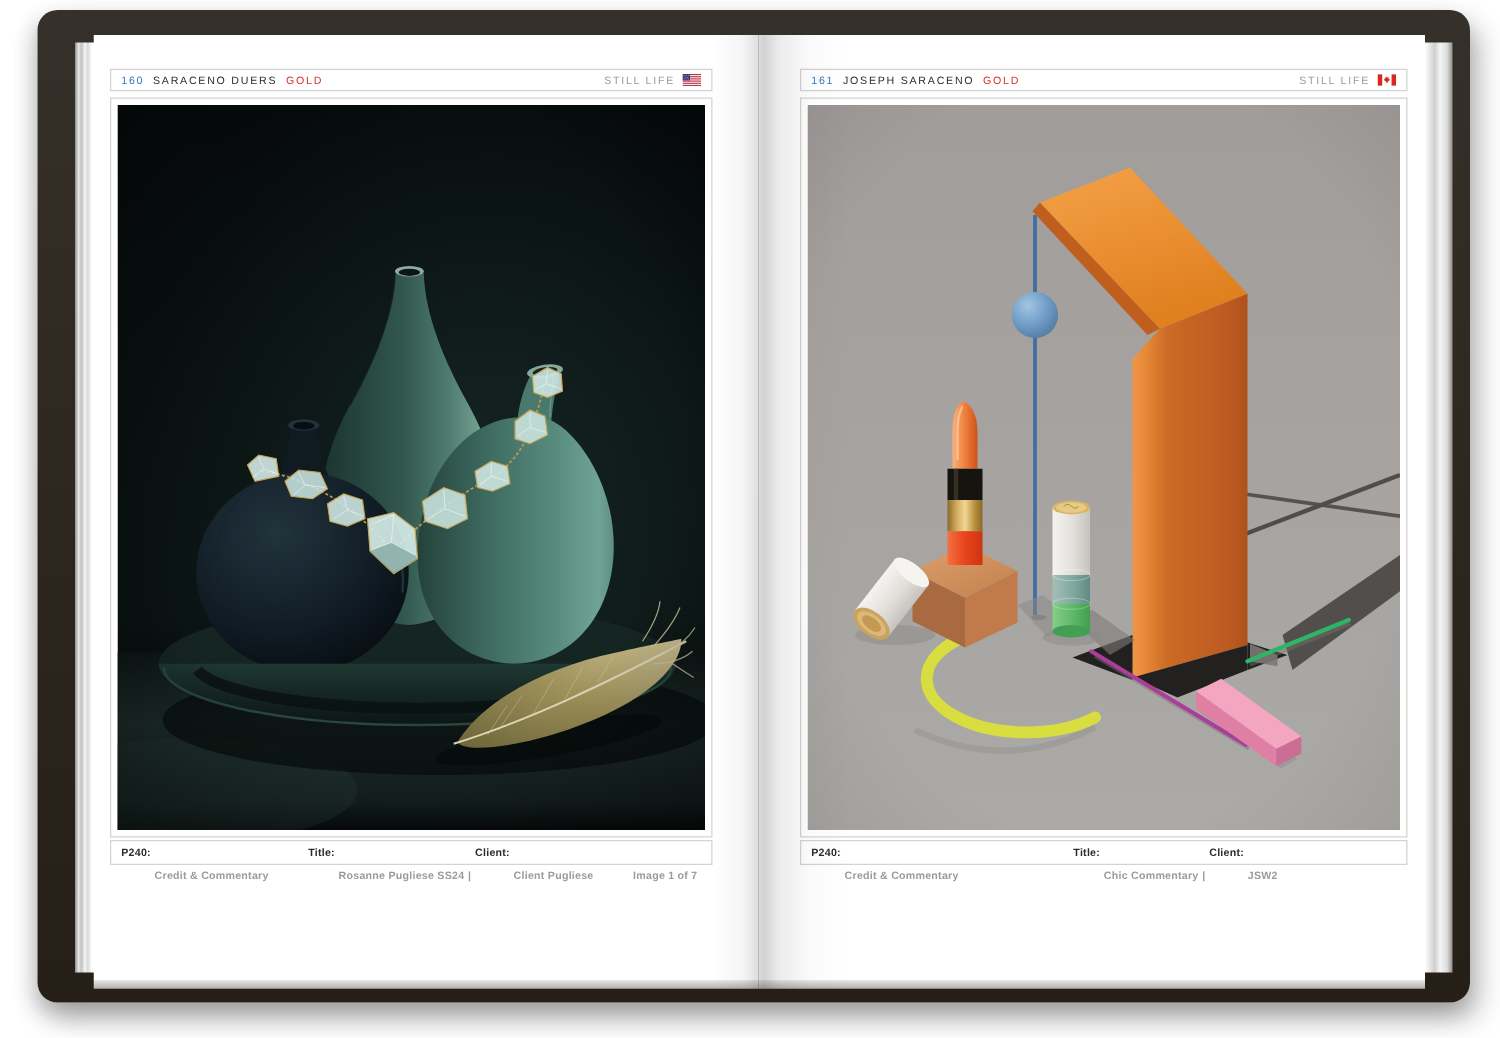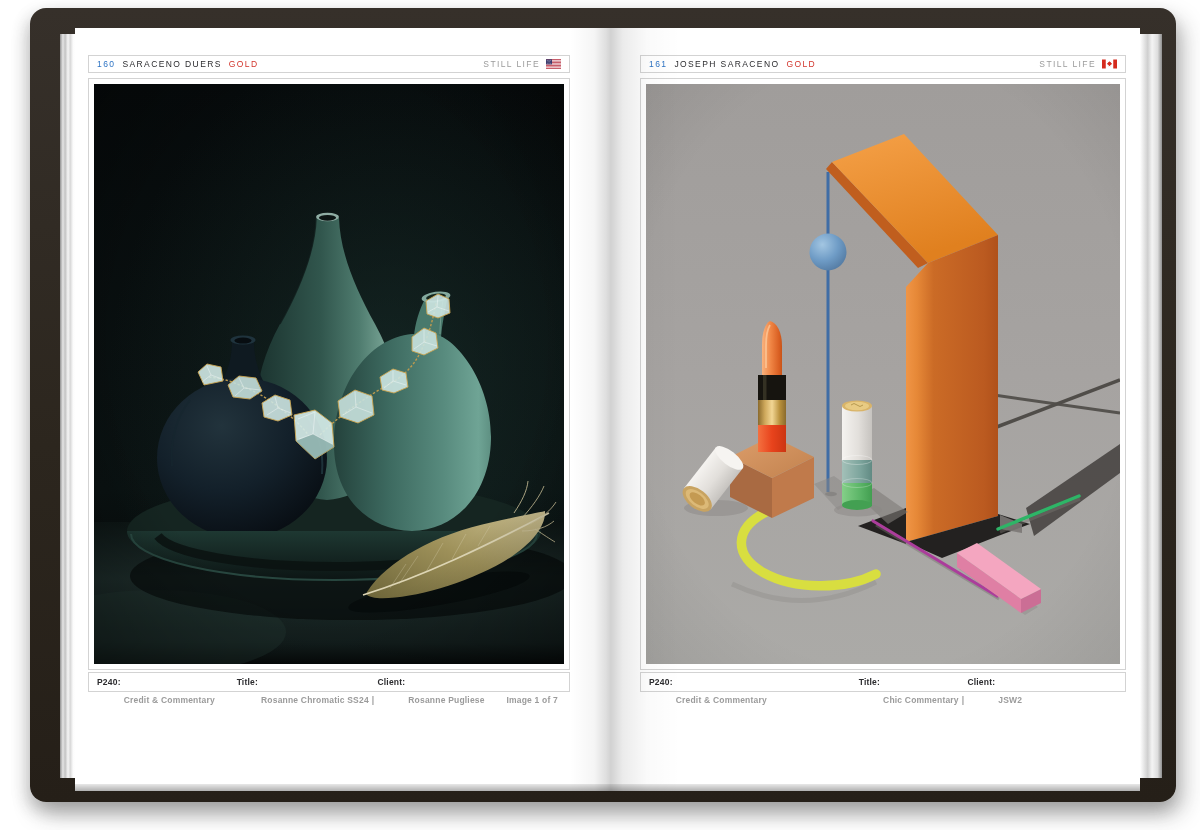--- a/index.html
+++ b/index.html
@@ -218,24 +218,24 @@
         </svg>
       </div>
 
       <div class="ftr">
         <div class="grp">
           <span class="b">P240:</span>
           <span class="g">Credit &amp; Commentary</span>
         </div>
         <div class="grp">
           <span class="b">Title:</span>
-          <span class="g">Rosanne Chromatic SS24</span>
+          <span class="g">Rosanne Pugliese SS24</span>
           <span class="g">|</span>
           <span class="b">Client:</span>
-          <span class="g">Rosanne Pugliese</span>
+          <span class="g">Client Pugliese</span>
         </div>
         <div class="grp g">Image 1 of 7</div>
       </div>
     </div>
 
     <div class="page page-right">
       <div class="hdr">
         <div class="hdr-l">
           <span class="num">161</span>
           <span class="pname">JOSEPH SARACENO</span>

